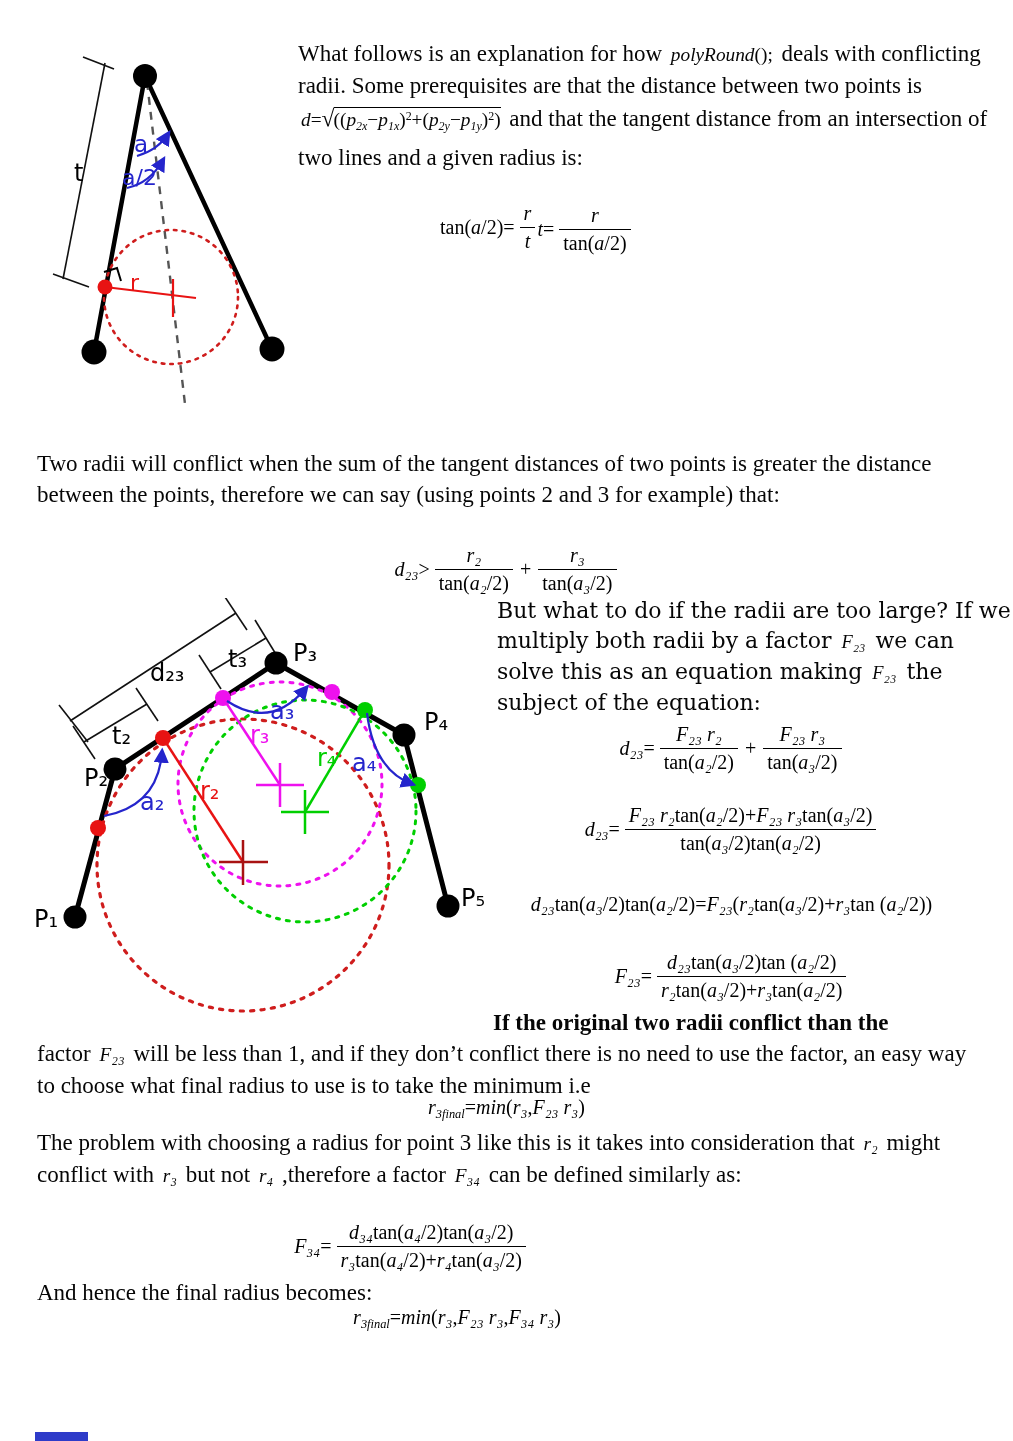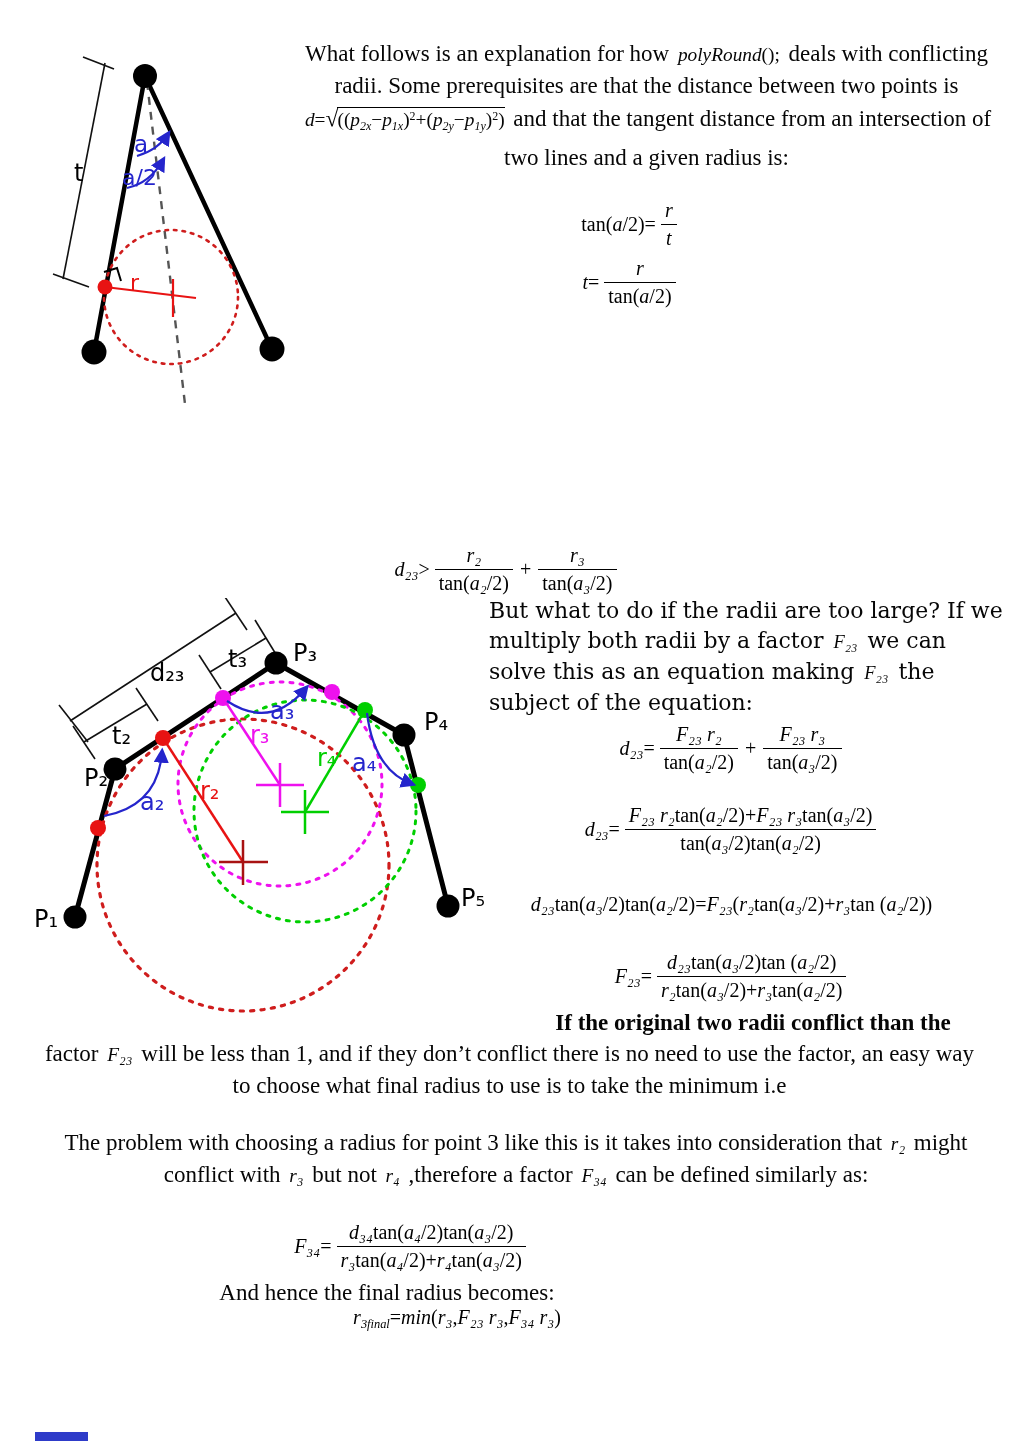--- a/index.html
+++ b/index.html
@@ -1,25 +1,25 @@
 <!DOCTYPE html>
 <html><head>
 <meta charset="utf-8">
 <style>
   html,body{margin:0;padding:0;background:#fff;}
   .page{position:relative;width:1013px;height:1441px;background:#fff;overflow:hidden;
         font-family:"Liberation Serif","DejaVu Serif",serif;color:#060606;}
   .abs{position:absolute;}
   p{margin:0;}
-  .body{font-size:23px;line-height:31px;text-align:center;}
-  .body4{font-family:"DejaVu Serif",serif;font-size:22px;line-height:30px;}
+  .body{font-size:23px;line-height:31px;text-align:left;}
+  .body4{font-family:"DejaVu Serif",serif;font-size:22px;line-height:30px;margin-left:8px;}
   .imath{font-family:"Liberation Serif","DejaVu Serif",serif;font-size:0.84em;margin:0 3px;white-space:nowrap;}
   .formula{font-family:"Liberation Serif","DejaVu Serif",serif;font-size:20px;color:#000;}
   .frow{display:flex;align-items:center;justify-content:center;}
-  .fcol{display:flex;flex-direction:column;}
+  .fcol{display:flex;flex-direction:row;}
   .frac{display:inline-flex;flex-direction:column;text-align:center;margin:0 2px;}
   .frac .num{padding:0 4px 1px;line-height:1.25;}
   .frac .den{border-top:1.5px solid #000;padding:1px 4px 0;line-height:1.25;}
   .fop{margin:0 5px;}
   .fl{margin-right:3px;}
   .m-it{font-style:italic;}
   .m-rm{font-style:normal;}
   .m-sb{font-size:62%;vertical-align:-0.32em;font-style:italic;}
   .m-sp{font-size:62%;vertical-align:0.5em;}
   .m-si{font-size:62%;vertical-align:-0.32em;font-style:italic;}
@@ -84,20 +84,23 @@
     <div class="formula frow" style="margin-top:5px;">
       <span class="fl"><span class="m-it">t</span><span class="m-rm">=</span></span>
         <span class="frac">
           <span class="num"><span class="m-it">r</span></span>
           <span class="den"><span class="m-rm">tan(</span><span class="m-it">a</span><span class="m-rm">/2)</span></span>
         </span>
     </div>
   </div>
 
 
+  <p class="abs body" style="left:37px;top:448px;width:958px;">
+    <span>Two radii will conflict when the sum of the tangent distances of two points is greater the distance between the points, therefore we can say (using points 2 and 3 for example) that:</span>
+  </p>
 
   <div class="abs formula frow" style="left:0;top:543px;width:1013px;">
     <span class="fl"><span class="m-it">d₂₃</span><span class="m-rm">&gt;</span></span>
       <span class="frac">
         <span class="num"><span class="m-it">r₂</span></span>
         <span class="den"><span class="m-rm">tan(</span><span class="m-it">a₂</span><span class="m-rm">/2)</span></span>
       </span>
       <span class="fop"><span class="m-rm">+</span></span>
       <span class="frac">
         <span class="num"><span class="m-it">r₃</span></span>
@@ -216,20 +219,23 @@
       </span>
   </div>
 
   <p class="abs body" style="left:493px;top:1007px;width:520px;font-weight:bold;">
     <span>If the original two radii conflict than the</span>
   </p>
   <p class="abs body" style="left:37px;top:1038px;width:945px;">
     <span>factor </span><span class="imath"><span class="m-it">F₂₃</span></span><span> will be less than 1, and if they don’t conflict there is no need to use the factor, an easy way to choose what final radius to use is to take the minimum i.e</span>
   </p>
 
+  <div class="abs formula frow" style="left:0;top:1096px;width:1013px;">
+    <span><span class="m-it">r</span><span class="m-si">3final</span><span class="m-rm">=</span><span class="m-it">min</span><span class="m-rm">(</span><span class="m-it">r₃</span><span class="m-rm">,</span><span class="m-it">F₂₃ r₃</span><span class="m-rm">)</span></span>
+  </div>
 
   <p class="abs body" style="left:37px;top:1127px;width:958px;">
     <span>The problem with choosing a radius for point 3 like this is it takes into consideration that </span><span class="imath"><span class="m-it">r₂</span></span><span> might conflict with </span><span class="imath"><span class="m-it">r₃</span></span><span> but not </span><span class="imath"><span class="m-it">r₄</span></span><span> ,therefore a factor </span><span class="imath"><span class="m-it">F₃₄</span></span><span> can be defined similarly as:</span>
   </p>
 
   <div class="abs formula frow" style="left:0;top:1220px;width:822px;">
     <span class="fl"><span class="m-it">F₃₄</span><span class="m-rm">=</span></span>
       <span class="frac">
         <span class="num"><span class="m-it">d₃₄</span><span class="m-rm">tan(</span><span class="m-it">a₄</span><span class="m-rm">/2)tan(</span><span class="m-it">a₃</span><span class="m-rm">/2)</span></span>
         <span class="den"><span class="m-it">r₃</span><span class="m-rm">tan(</span><span class="m-it">a₄</span><span class="m-rm">/2)+</span><span class="m-it">r₄</span><span class="m-rm">tan(</span><span class="m-it">a₃</span><span class="m-rm">/2)</span></span>

